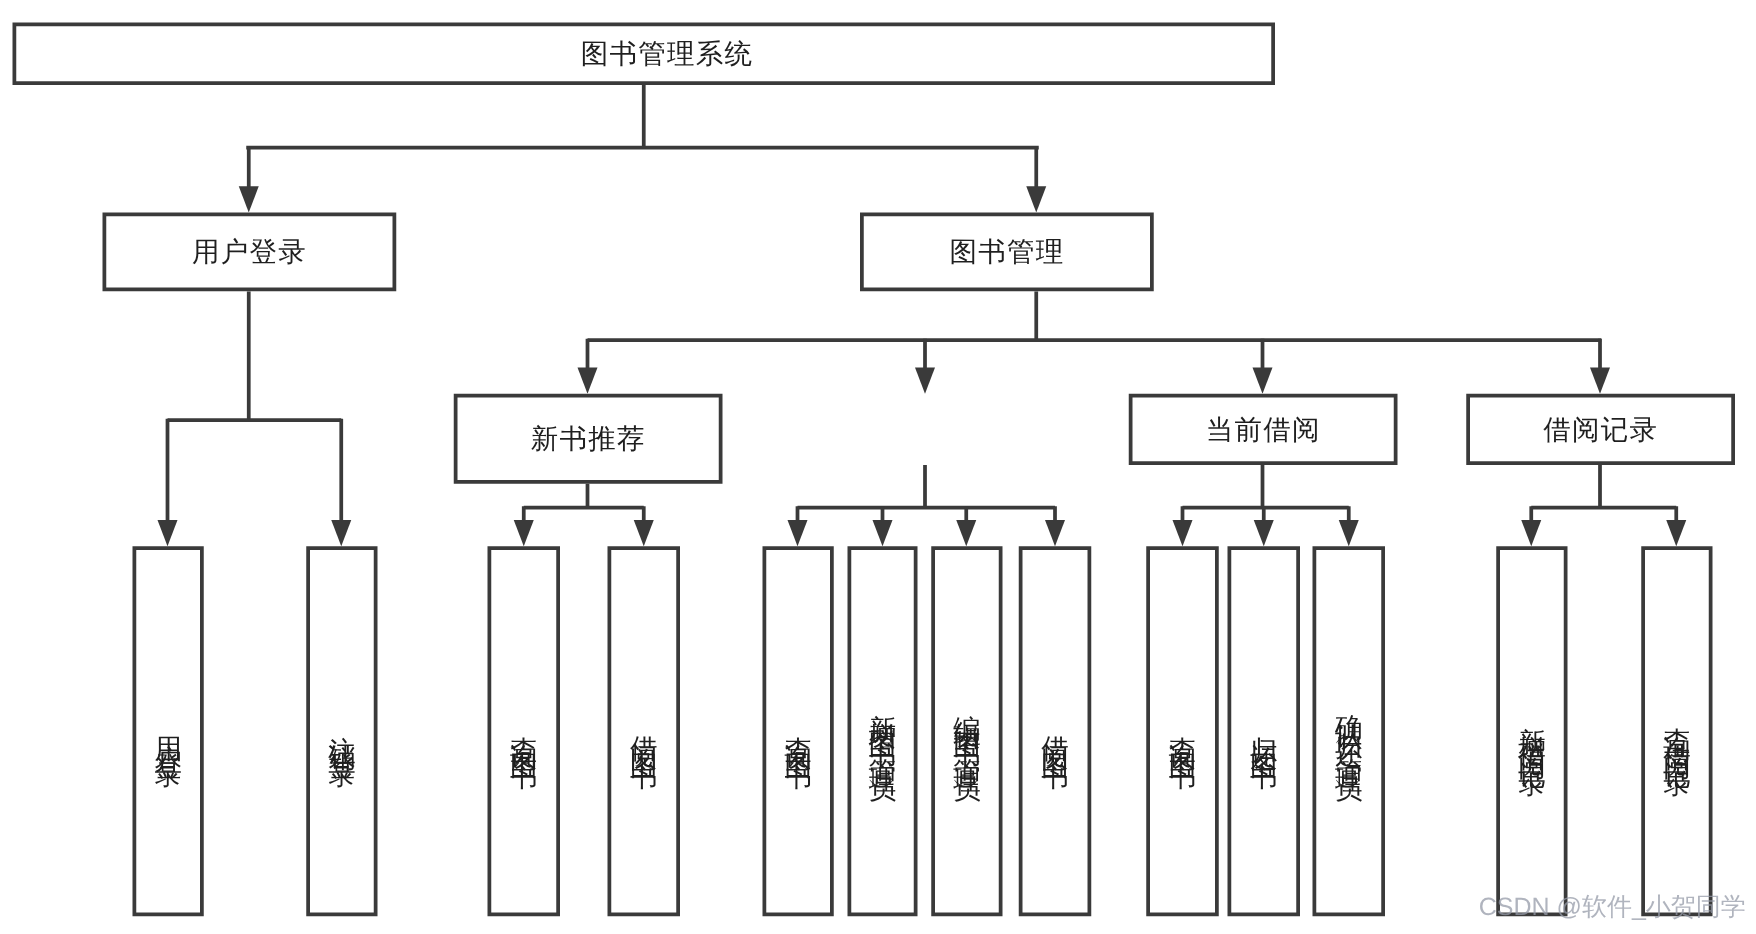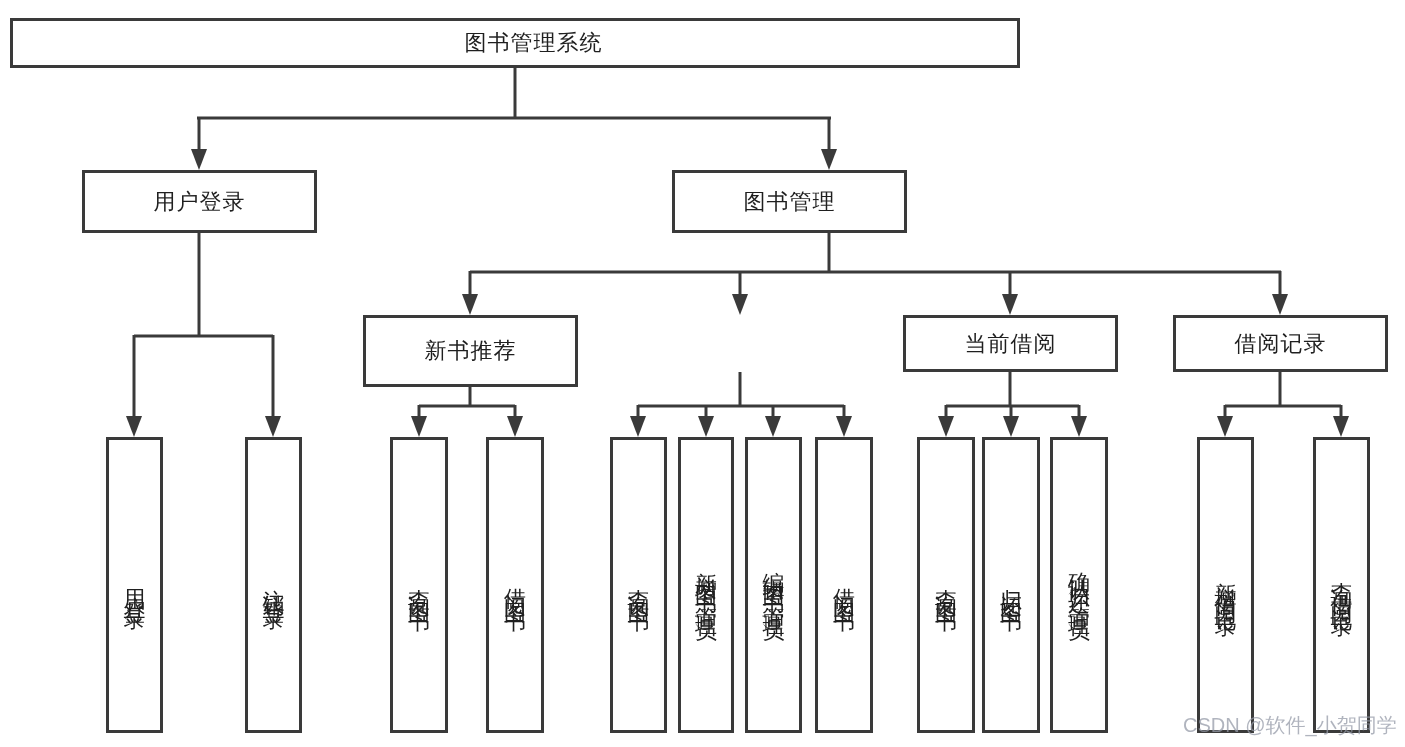--- a/index.html
+++ b/index.html
@@ -15,21 +15,21 @@
     font-size:22px;color:#1f1f1f;letter-spacing:1px;white-space:nowrap;
   }
   .leaf{
     writing-mode:vertical-rl;text-orientation:mixed;
     letter-spacing:7px;font-size:22px;white-space:normal;
     top:437px;height:296px;width:57px;
   }
   
   .n-root{left:10px;top:18px;width:1010px;height:50px;padding-left:37px;}
   .n-userlogin{left:82px;top:170px;width:235px;height:63px;}
-  .n-bookmgmt{left:672px;top:170px;width:235px;height:63px;}
+  .n-bookmgmt{left:688px;top:170px;width:235px;height:63px;}
   .n-l3a{left:363px;top:315px;width:215px;height:72px;}
   .n-l3b{left:633px;top:315px;width:215px;height:57px;}
   .n-l3c{left:903px;top:315px;width:215px;height:57px;}
   .n-l3d{left:1173px;top:315px;width:215px;height:57px;}
   .lf1{left:106px;}  .lf2{left:245px;}
   .lf3{left:390px;width:58px;} .lf4{left:486px;width:58px;}
   .lf5{left:610px;} .lf6{left:678px;width:56px;} .lf7{left:745px;} .lf8{left:815px;width:58px;}
   .lf9{left:917px;width:58px;} .lf10{left:982px;width:58px;} .lf11{left:1050px;width:58px;}
   .lf12{left:1197px;} .lf13{left:1313px;}
   #watermark{

